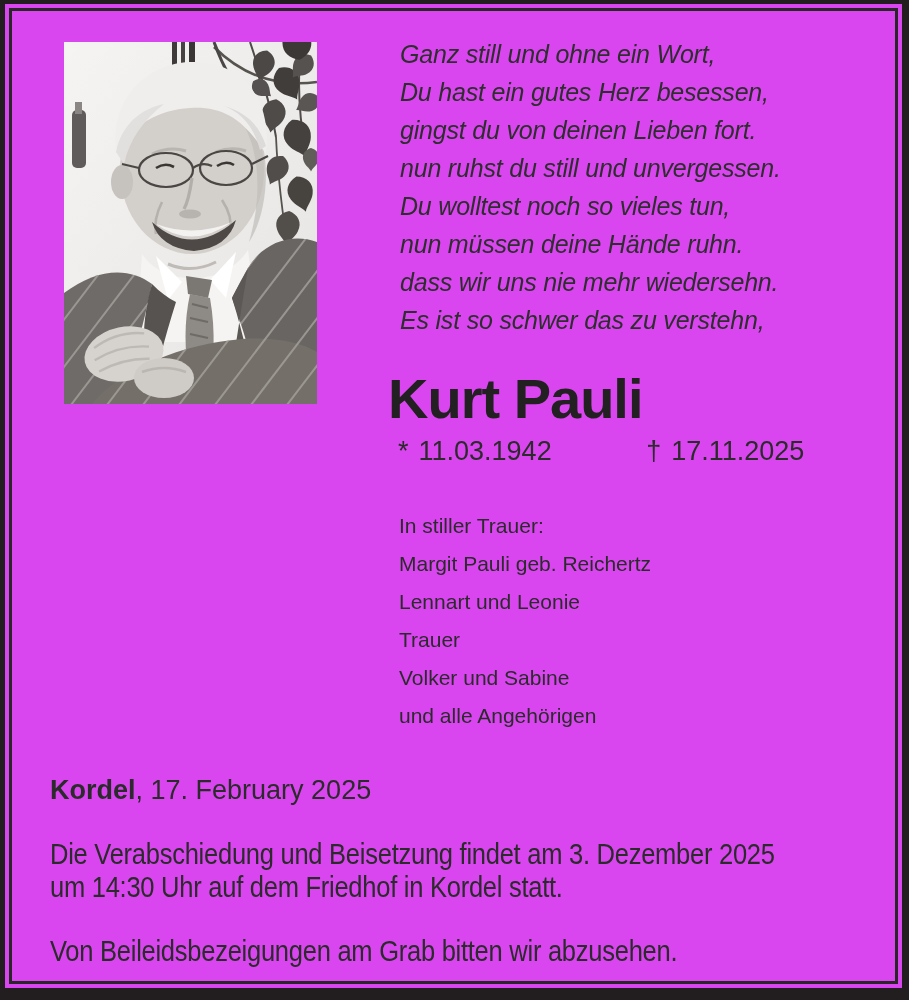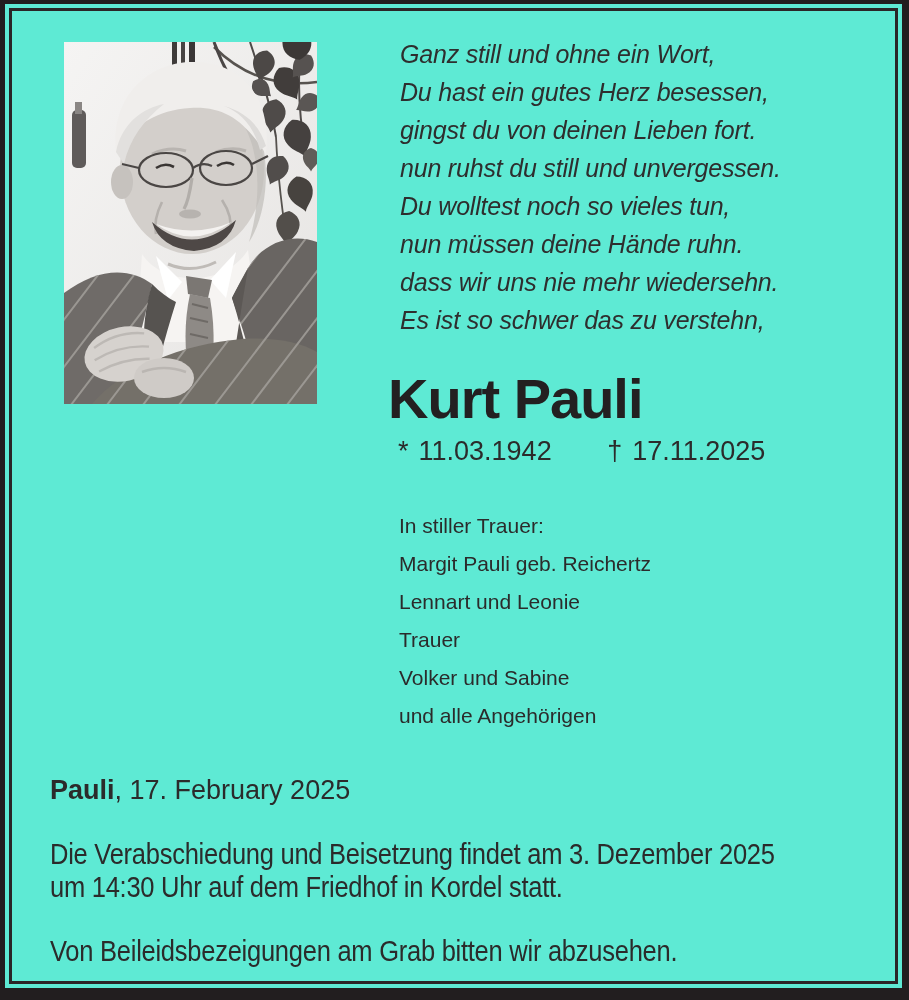--- a/index.html
+++ b/index.html
@@ -1,20 +1,20 @@
 <!DOCTYPE html>
 <html><head>
 <meta charset="utf-8">
 <style>
   html,body { margin:0; padding:0; background:#ffffff; }
   .page {
     position:relative;
     width:909px; height:1000px;
     box-sizing:border-box;
-    background:#5eead4;
+    background:#d946ef;
     border-style:solid;
     border-color:#221e1f;
     border-width:4px 7px 12px 5px;
     padding:4px;
     font-family:"Liberation Sans","DejaVu Sans",sans-serif;
     color:#2b2b2b;
     overflow:hidden;
   }
   .inner {
     position:relative;
@@ -44,21 +44,21 @@
     color:#232021;
     white-space:nowrap;
   }
   .dates {
     position:absolute; left:386px; top:424px;
     font-size:27px; line-height:1.2;
     color:#2b2b2b;
     white-space:nowrap;
   }
   .dates .sym { margin-right:10px; }
-  .dates .death-group { margin-left:48px; }
+  .dates .death-group { margin-left:87px; }
   .mourning {
     position:absolute; left:387px; top:496px;
     font-size:21px; line-height:38px;
     color:#2b2b2b;
     white-space:nowrap;
   }
   .placeline {
     position:absolute; left:38px; top:763px;
     font-size:27px; line-height:1.2;
     white-space:nowrap;
@@ -231,21 +231,21 @@
     <div class="mourning">
       <div>In stiller Trauer:</div>
       <div>Margit Pauli geb. Reichertz</div>
       <div>Lennart und Leonie</div>
       <div>Trauer</div>
       <div>Volker und Sabine</div>
       <div>und alle Angehörigen</div>
     </div>
 
     <div class="placeline">
-      <span class="place">Pauli</span><span>, 17. February 2025</span>
+      <span class="place">Kordel</span><span>, 17. February 2025</span>
     </div>
 
     <div class="funeral">
       <div>Die Verabschiedung und Beisetzung findet am 3. Dezember 2025</div>
       <div>um 14:30 Uhr auf dem Friedhof in Kordel statt.</div>
     </div>
 
     <div class="condolence">Von Beileidsbezeigungen am Grab bitten wir abzusehen.</div>
 
   </div>

